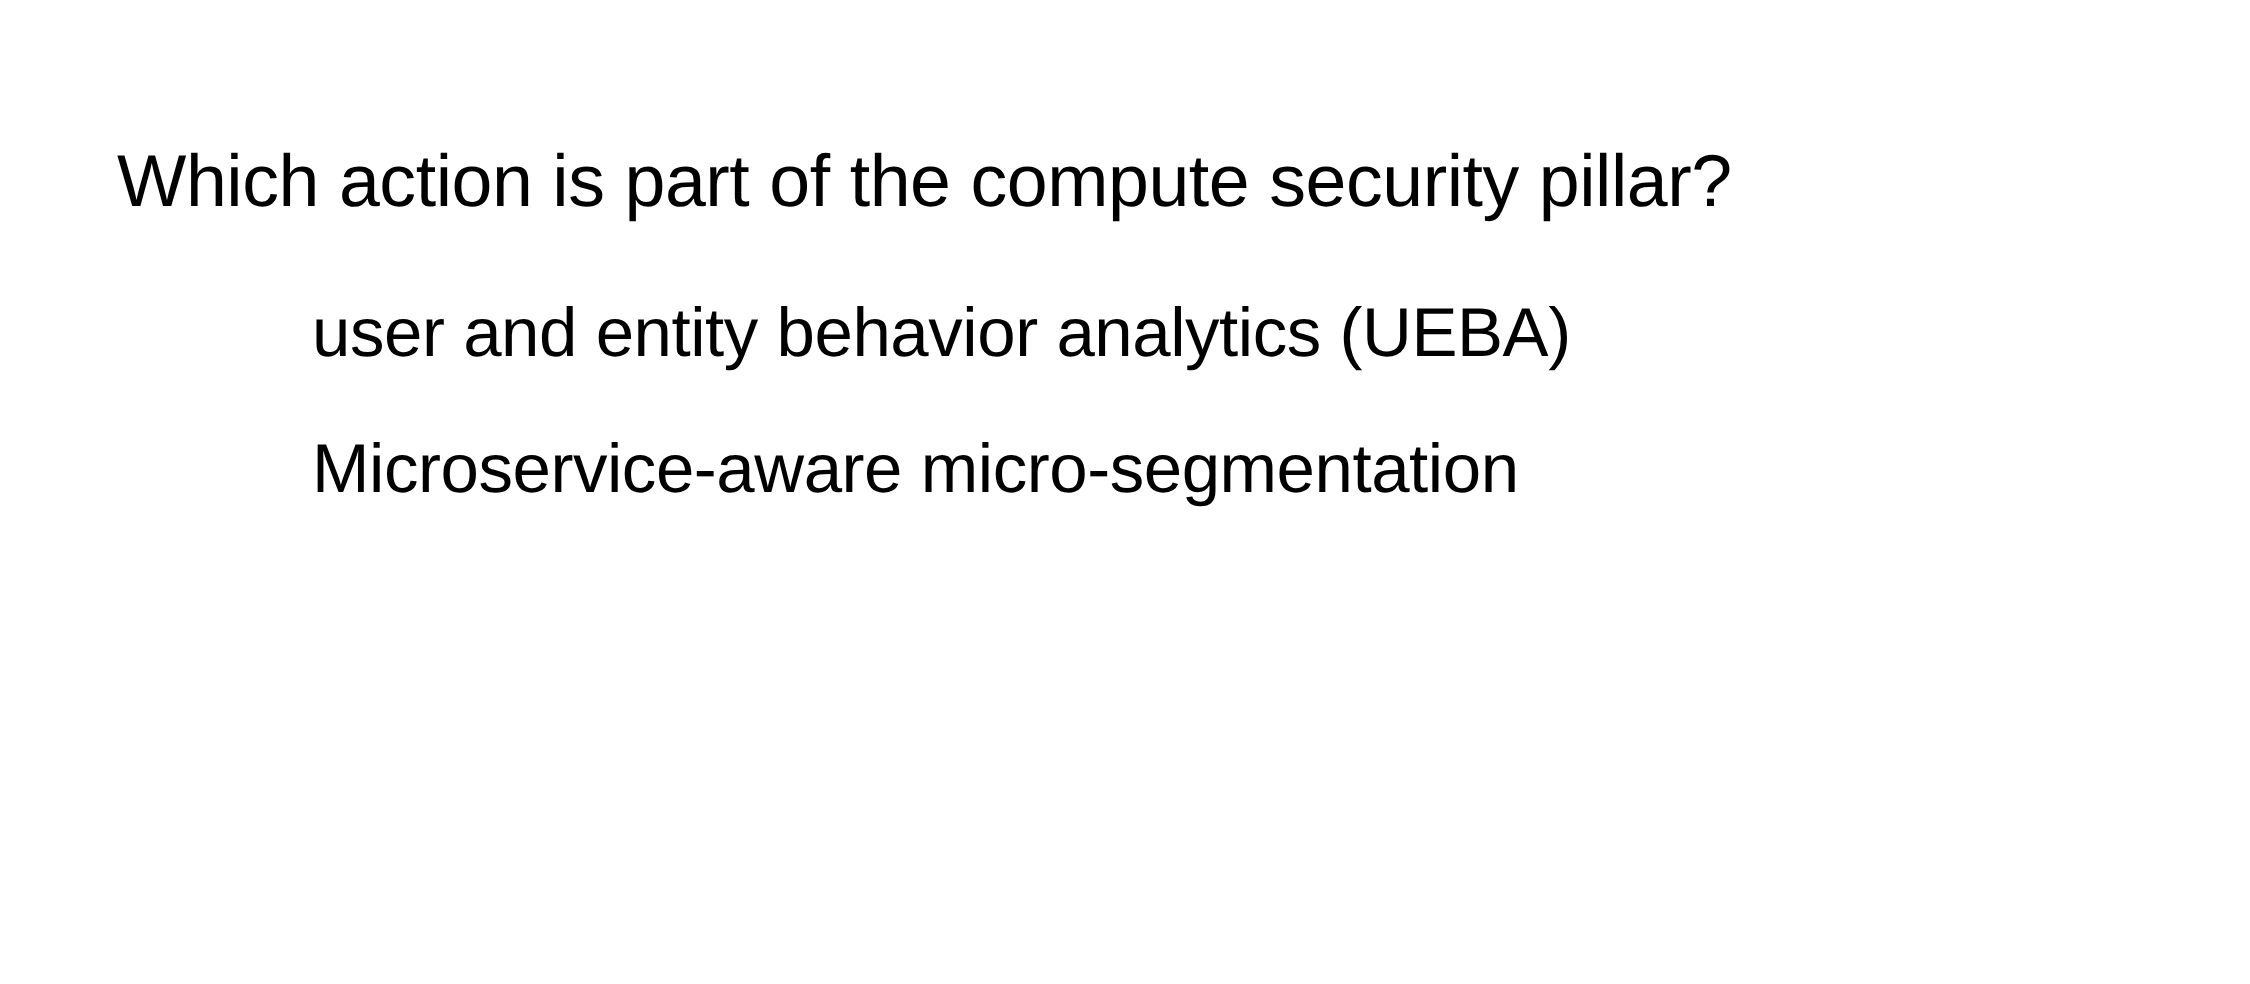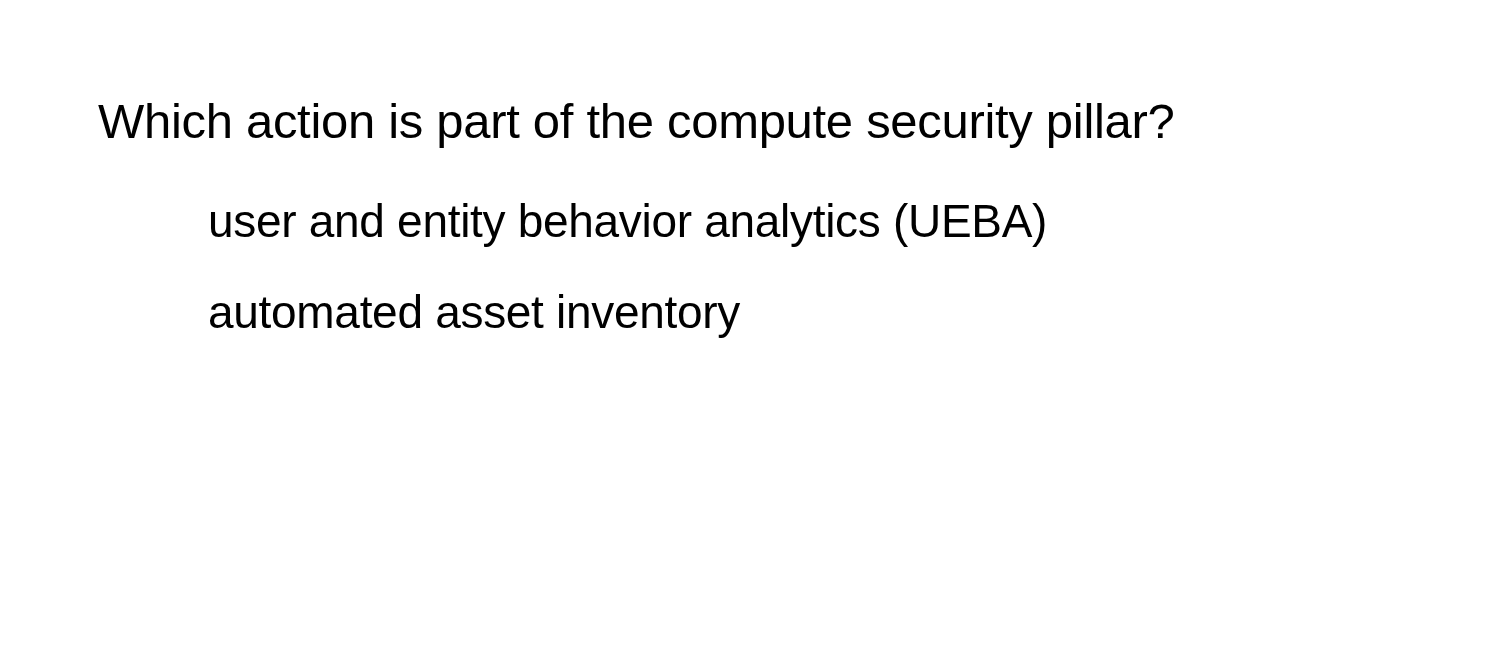--- a/index.html
+++ b/index.html
@@ -14,33 +14,32 @@
       font-family: -apple-system, BlinkMacSystemFont, "Segoe UI", Helvetica, Arial, sans-serif;
       color: #000000;
       padding-top: 90px;
       padding-left: 78px;
     }
     .question {
       font-size: 49px;
       line-height: 1.3;
       margin-bottom: 38px;
       letter-spacing: -0.3px;
-      margin-left: 20px;
     }
     .options {
       padding-left: 130px;
     }
     .option {
       font-size: 46px;
       line-height: 1.3;
       margin-bottom: 32px;
       letter-spacing: -0.3px;
     }
   </style>
 </head>
 <body>
 
 <div class="question">Which action is part of the compute security pillar?</div>
 
 <div class="options">
   <div class="option">user and entity behavior analytics (UEBA)</div>
-  <div class="option">automated asset inventory</div>
+  <div class="option">Microservice-aware micro-segmentation</div>
 </div>
 
 </body></html>

